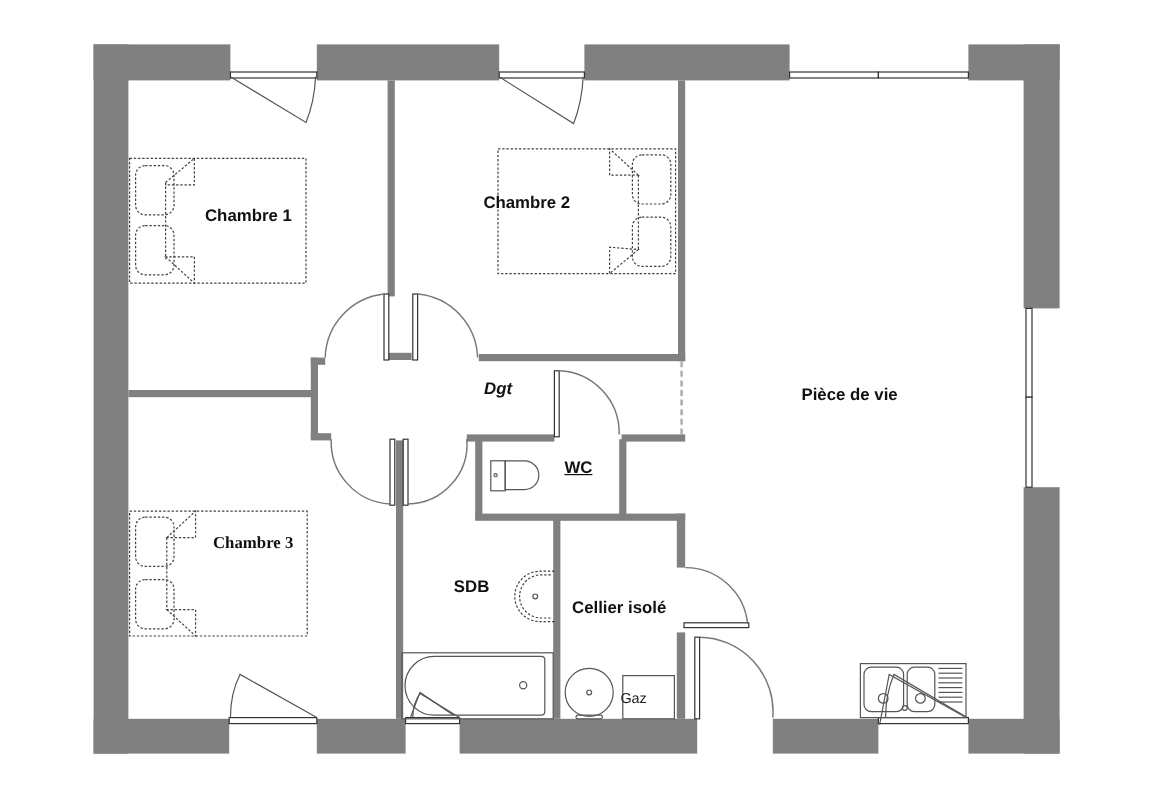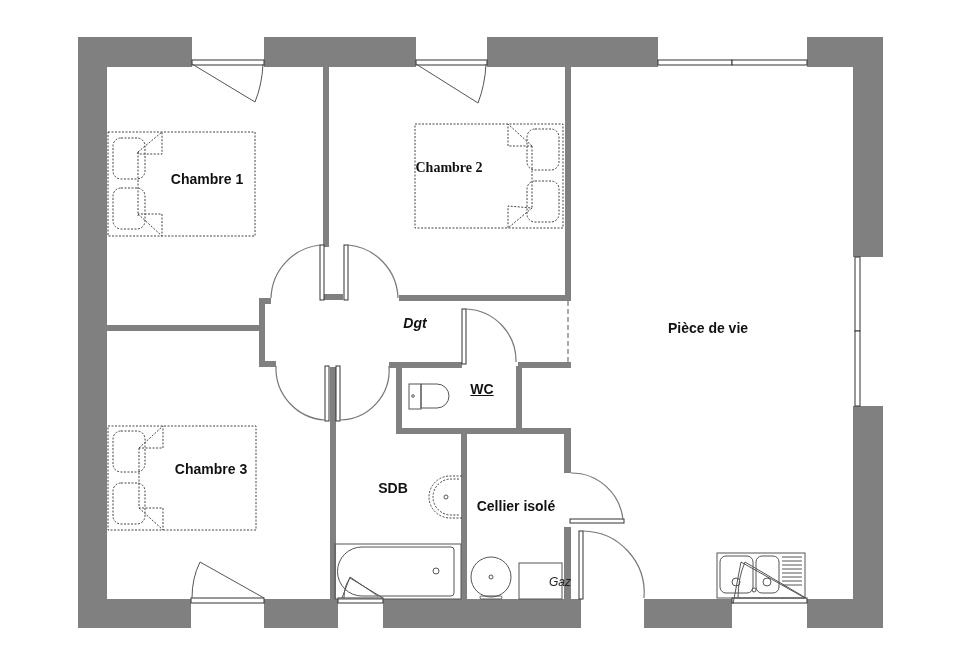--- a/index.html
+++ b/index.html
@@ -183,20 +183,20 @@
       <line x1="782" y1="573" x2="802" y2="573"></line>
       <line x1="782" y1="577" x2="802" y2="577"></line>
       <line x1="782" y1="581" x2="802" y2="581"></line>
       <line x1="782" y1="585" x2="802" y2="585"></line>
     </g>
     <path class="thin" d="M733 604 L741 562 L805 598"></path>
   </g>
 </svg>
 
 <div class="label" style="left:207px; top:179px;text-align:right;">Chambre 1</div>
-<div class="label" style="left:449px; top:168px;font-family:Liberation Serif, serif;">Chambre 2</div>
-<div class="label" style="left:211px; top:469px;">Chambre 3</div>
+<div class="label" style="left:439px; top:168px;">Chambre 2</div>
+<div class="label" style="left:211px; top:454px;font-family:Liberation Serif, serif;">Chambre 3</div>
 <div class="label" style="left:415px; top:323px;font-style:italic;">Dgt</div>
 <div class="label" style="left:482px; top:389px;text-decoration:underline;">WC</div>
 <div class="label" style="left:393px; top:488px;">SDB</div>
 <div class="label" style="left:516px; top:506px;">Cellier isolé</div>
 <div class="label" style="left:708px; top:328px;">Pièce de vie</div>
-<div class="small" style="left:560px; top:582px;font-style:italic;">Gaz</div>
+<div class="small" style="left:528px; top:582px;">Gaz</div>
 
 </body></html>

